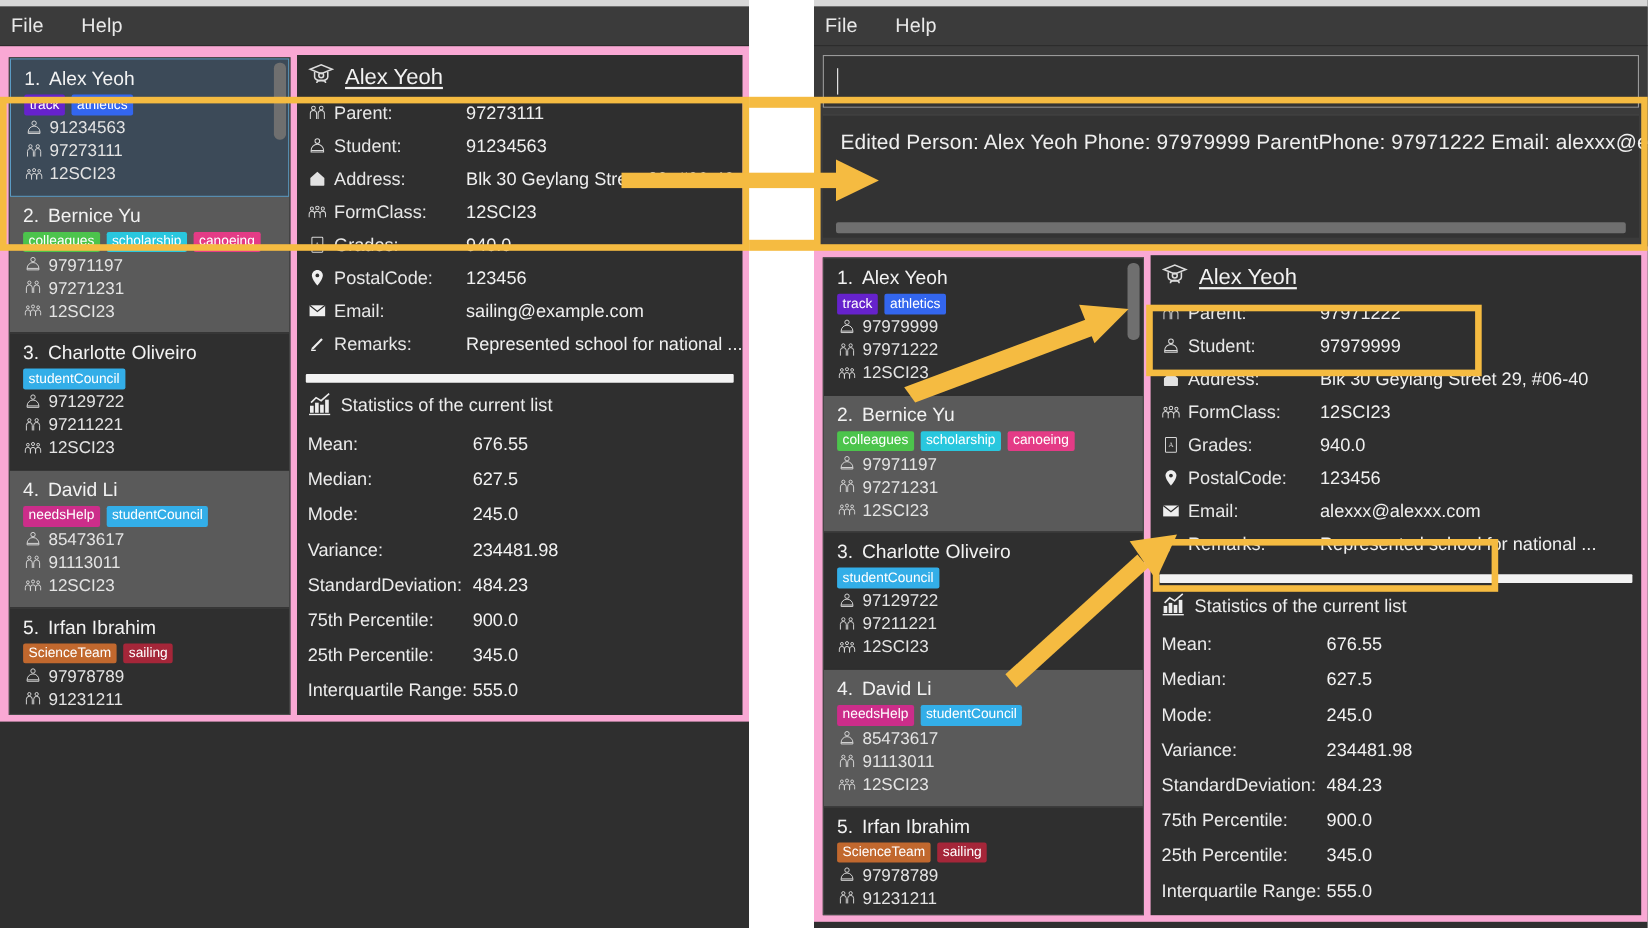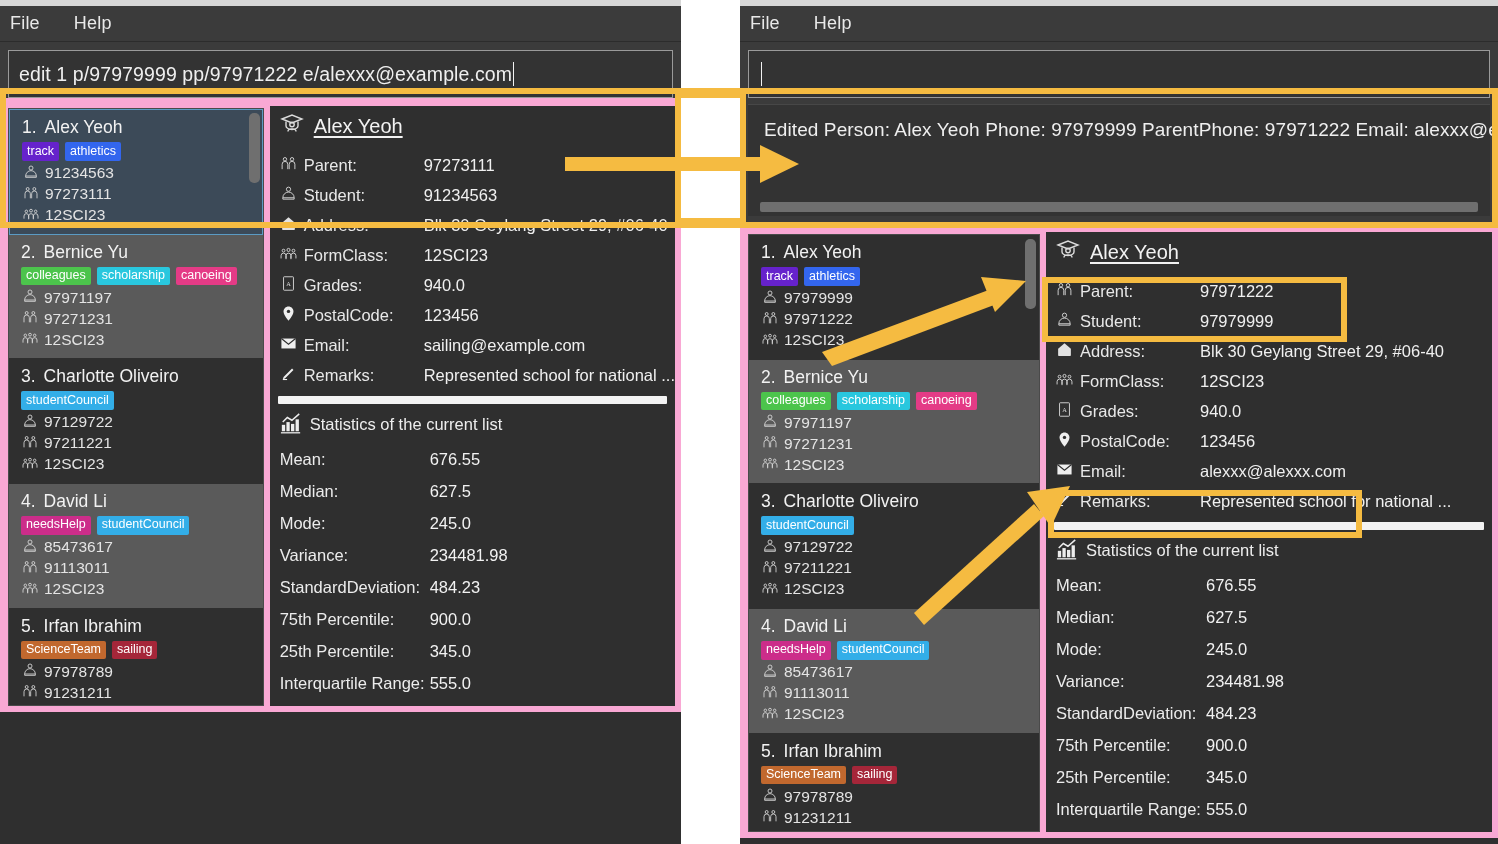--- a/index.html
+++ b/index.html
@@ -112,21 +112,21 @@
     padding: 6px 0 10px 10px;
   }
   .person-header .avatar { font-size: 22px; color: #dcdcdc; line-height: 1; }
   .person-name {
     color: #f2f2f2; font-size: 20px; text-decoration: underline;
     text-underline-offset: 3px;
   }
 
   .fields { padding-left: 10px; }
   .frow {
-    display: flex; align-items: center;
+    display: flex; align-items: flex-start;
     height: 30px;
   }
   .frow .gly { width: 24px; color: #dedede; font-size: 15px; text-align: left; }
   .flabel { width: 120px; color: #e8e8e8; font-size: 16.5px; }
   .fvalue { color: #f0f0f0; font-size: 16.5px; white-space: nowrap; }
 
   .divider { height: 8px; background: #f3f3f3; margin: 6px 8px 0 8px; border-radius: 1px; }
 
   
   .stats { padding: 8px 0 0 10px; }
@@ -151,26 +151,20 @@
 <div class="screen">
 
   <div class="pane pane-left">
     <div class="titlebar"></div>
 
     <div class="menubar">
       <div class="menu-item">File</div>
       <div class="menu-item">Help</div>
     </div>
 
-    <div class="cmdwrap">
-      <div class="cmdbox">
-        <span class="cmdtext">edit 1 p/97979999 pp/97971222 e/alexxx@example.com</span>
-          <span class="caret"></span>
-      </div>
-    </div>
 
 
     <div class="body-split">
 
       <div class="listcol listcol-left">
         <div class="listbox">
           <div class="plist" id="left-plist">
               <div class="pcard sel">
                 <div class="pname"><span class="idx">1.</span>Alex Yeoh</div>
                 <div class="tagrow">

